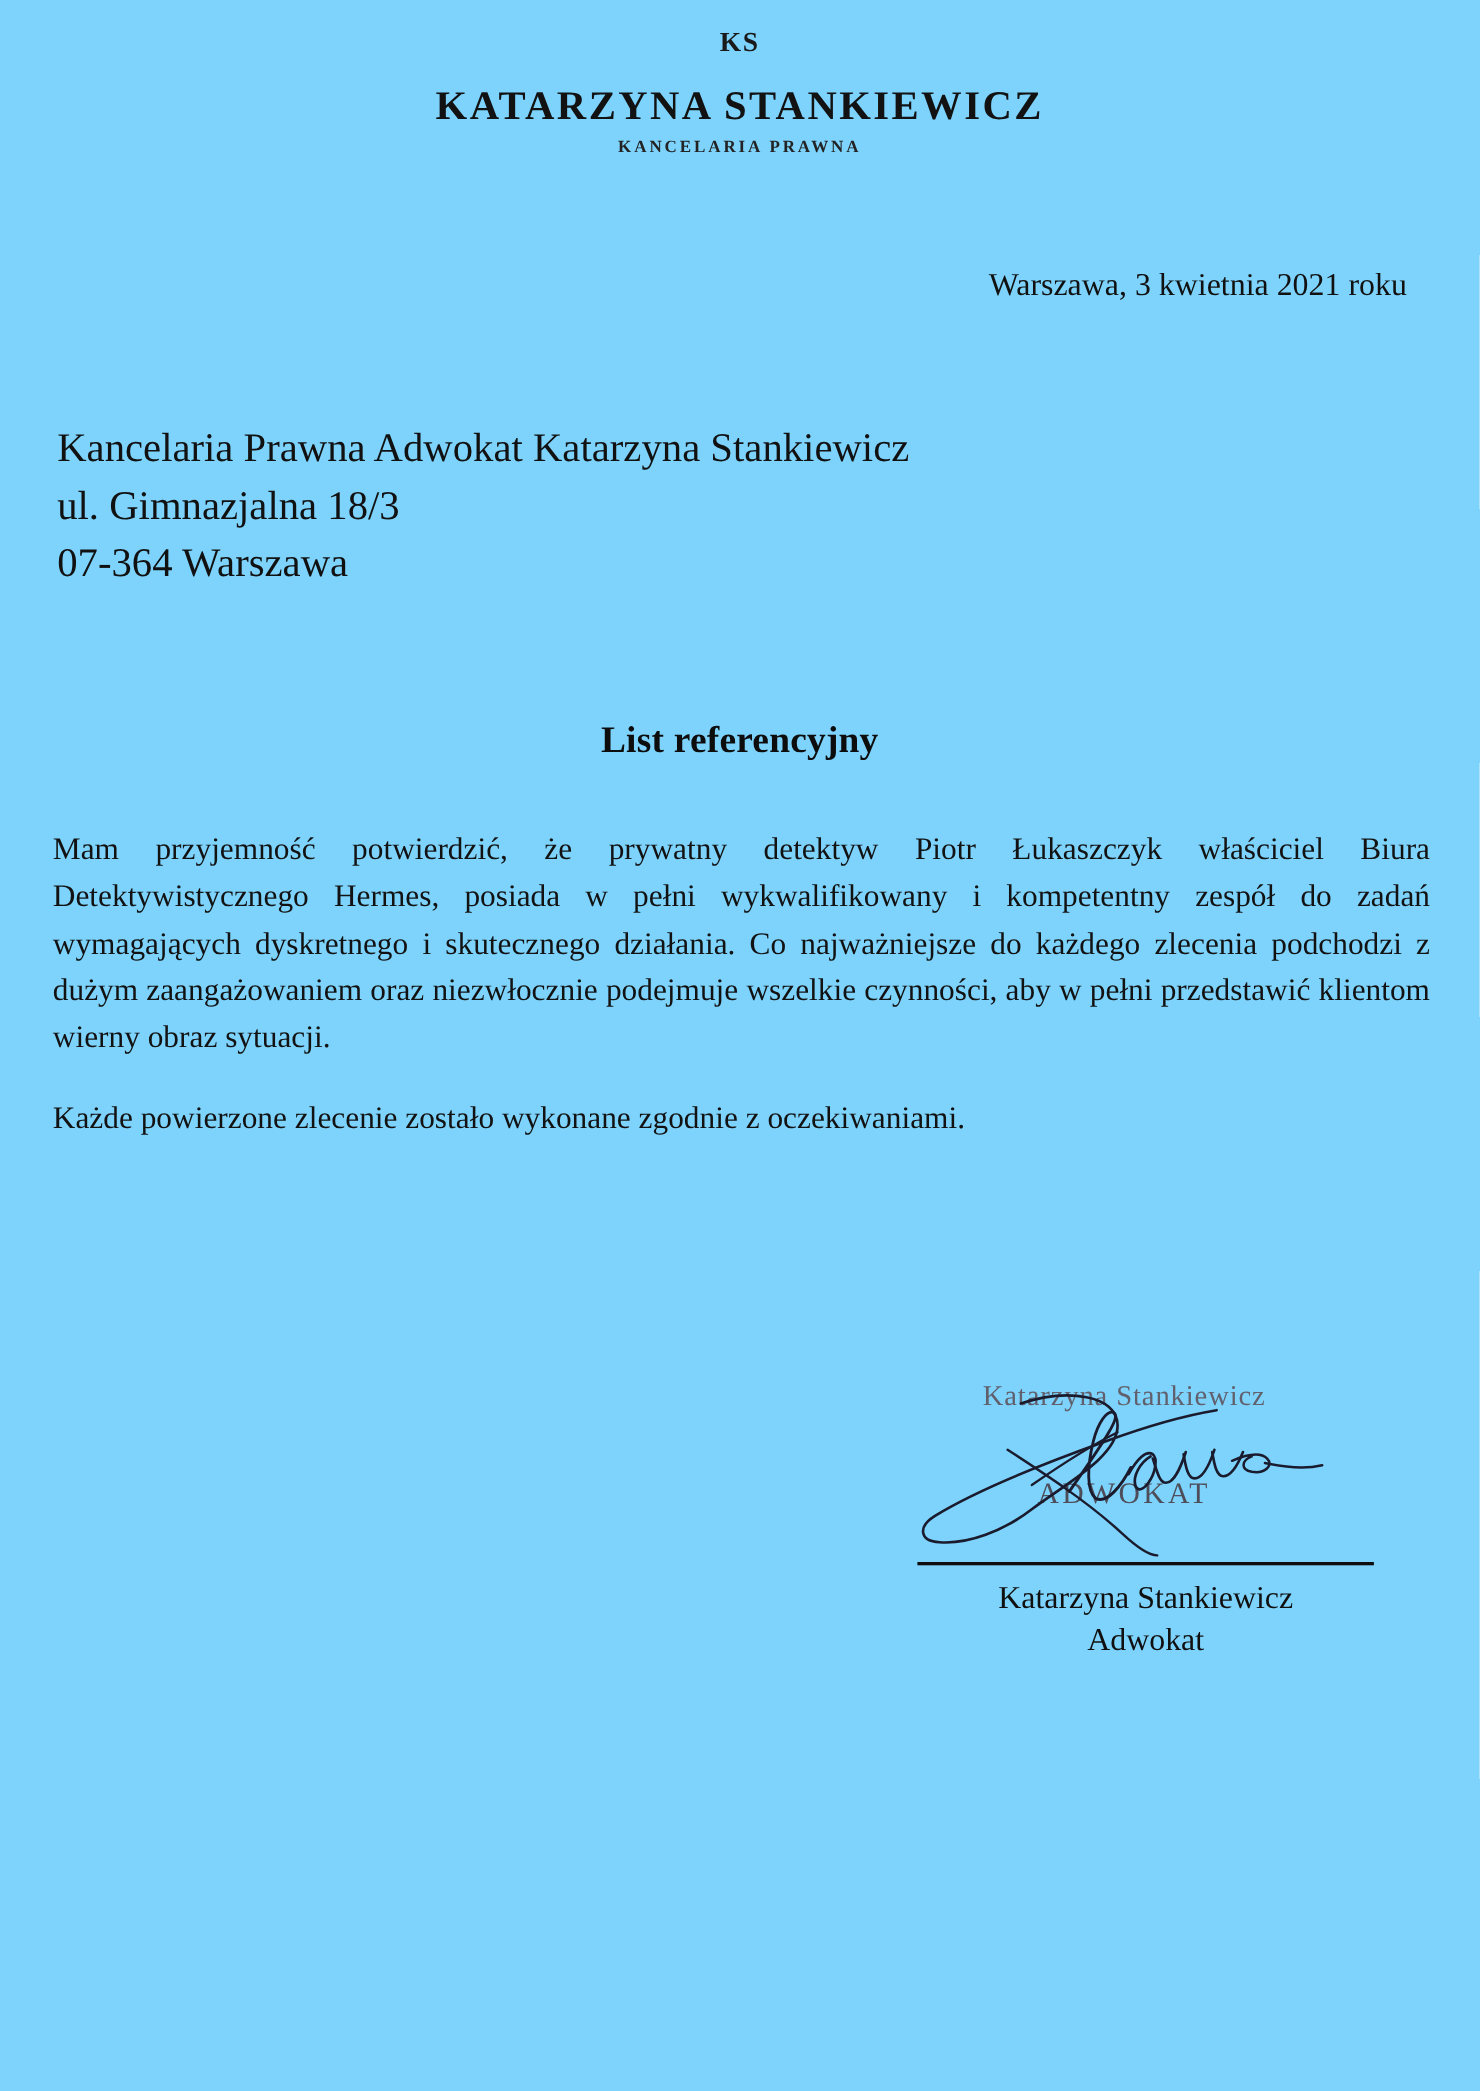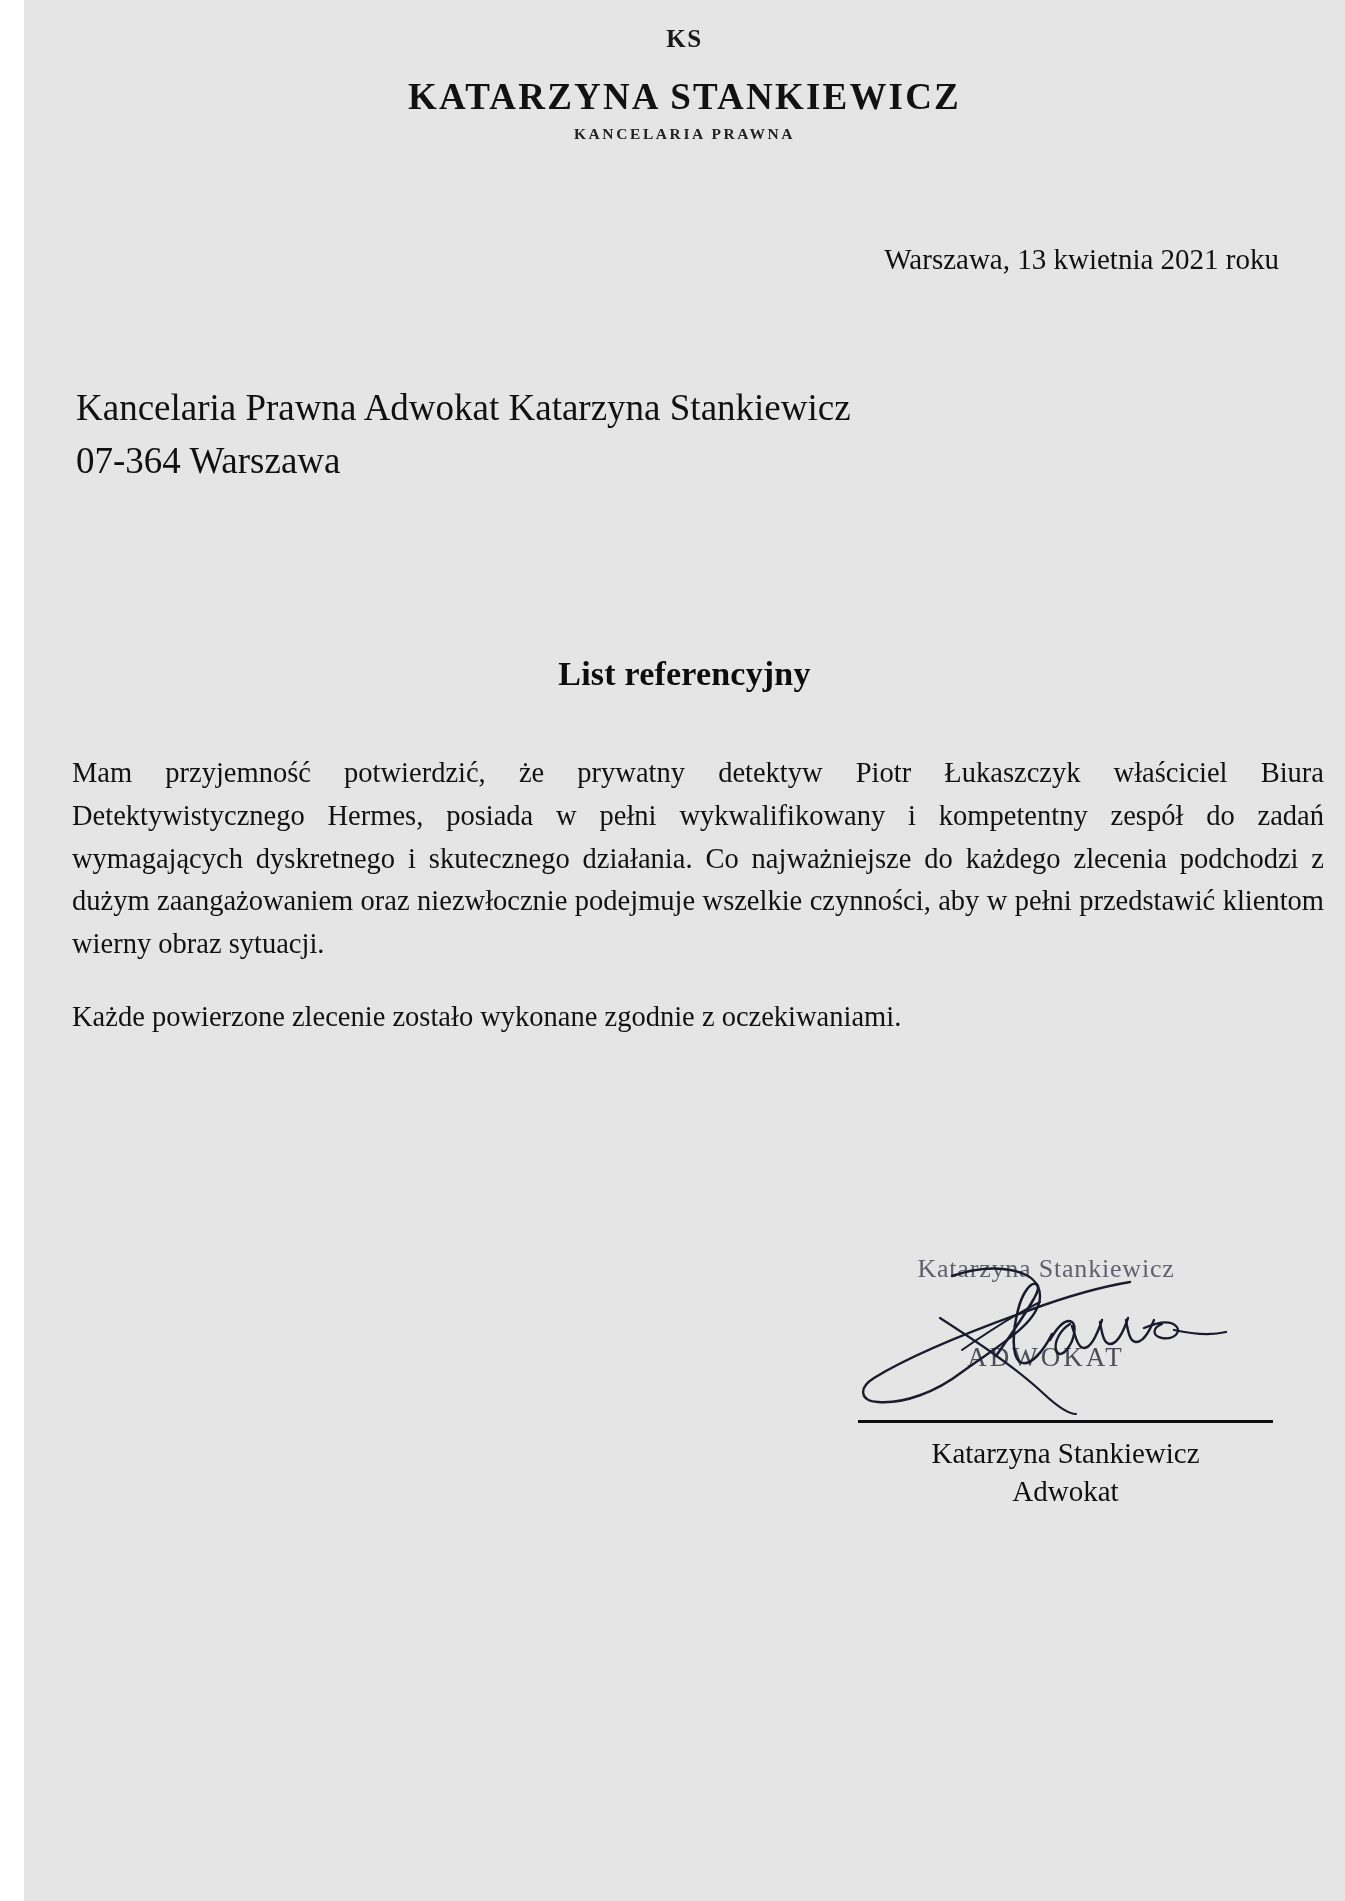--- a/index.html
+++ b/index.html
@@ -13,22 +13,21 @@
     height: 1901px;
     position: relative;
     font-family: "Liberation Serif", "DejaVu Serif", serif;
     color: #141414;
     overflow: hidden;
   }
 
   .page {
     position: absolute;
     inset: 0;
-    background: #e5e5e5;
-    margin-left: 24px;
+    background: #7dd3fc;
   }
 
   
   .letterhead {
     position: absolute;
     top: 26px;
     left: 0;
     width: 100%;
     text-align: center;
   }
@@ -178,24 +177,25 @@
 <body>
 
 <div class="page">
 
   <div class="letterhead">
     <div class="monogram">KS</div>
     <div class="firm-name">KATARZYNA STANKIEWICZ</div>
     <div class="firm-subtitle">KANCELARIA PRAWNA</div>
   </div>
 
-  <div class="date-line">Warszawa, 13 kwietnia 2021 roku</div>
+  <div class="date-line">Warszawa, 3 kwietnia 2021 roku</div>
 
   <div class="address-block">
     <div>Kancelaria Prawna Adwokat Katarzyna Stankiewicz</div>
+    <div>ul. Gimnazjalna 18/3</div>
     <div>07-364 Warszawa</div>
   </div>
 
   <div class="doc-title">List referencyjny</div>
 
   <div class="body-text">
     <p>Mam przyjemność potwierdzić, że prywatny detektyw Piotr Łukaszczyk właściciel Biura Detektywistycznego Hermes, posiada w pełni wykwalifikowany i kompetentny zespół do zadań wymagających dyskretnego i skutecznego działania. Co najważniejsze do każdego zlecenia podchodzi z dużym zaangażowaniem oraz niezwłocznie podejmuje wszelkie czynności, aby w pełni przedstawić klientom wierny obraz sytuacji.</p>
     <p class="no-justify">Każde powierzone zlecenie zostało wykonane zgodnie z oczekiwaniami.</p>
   </div>
 

